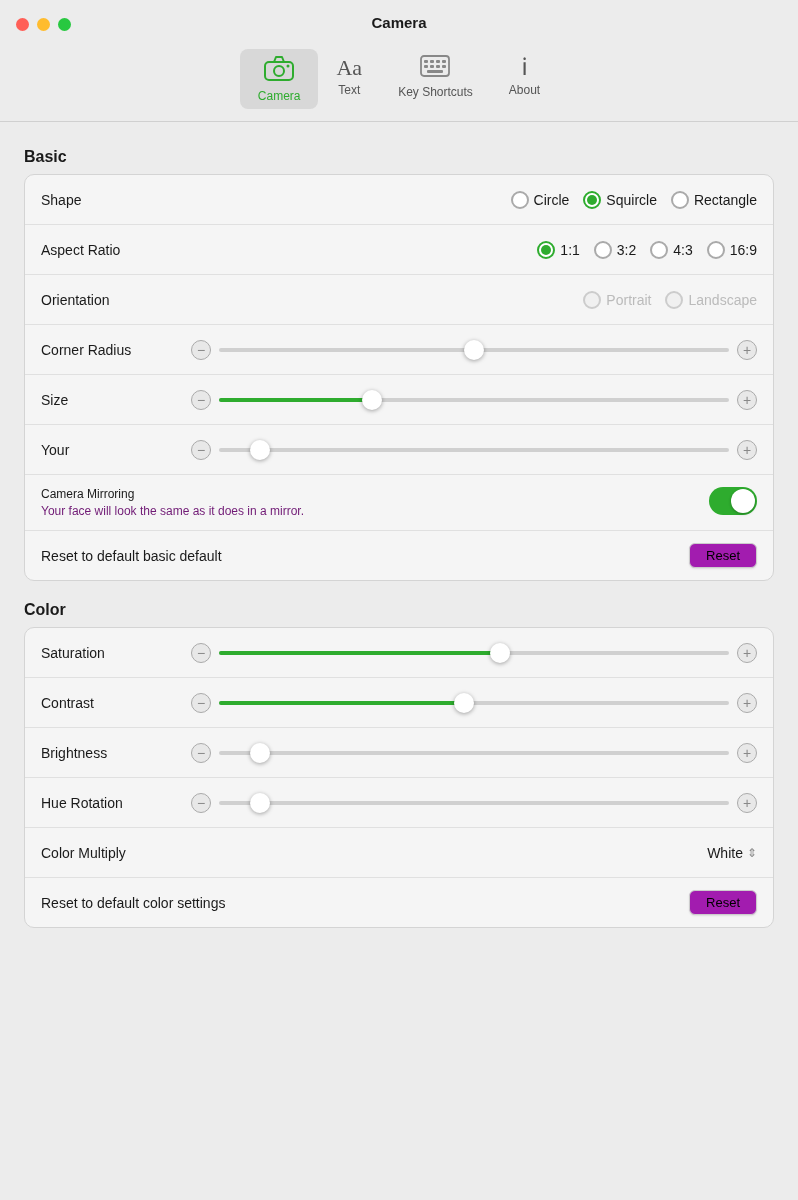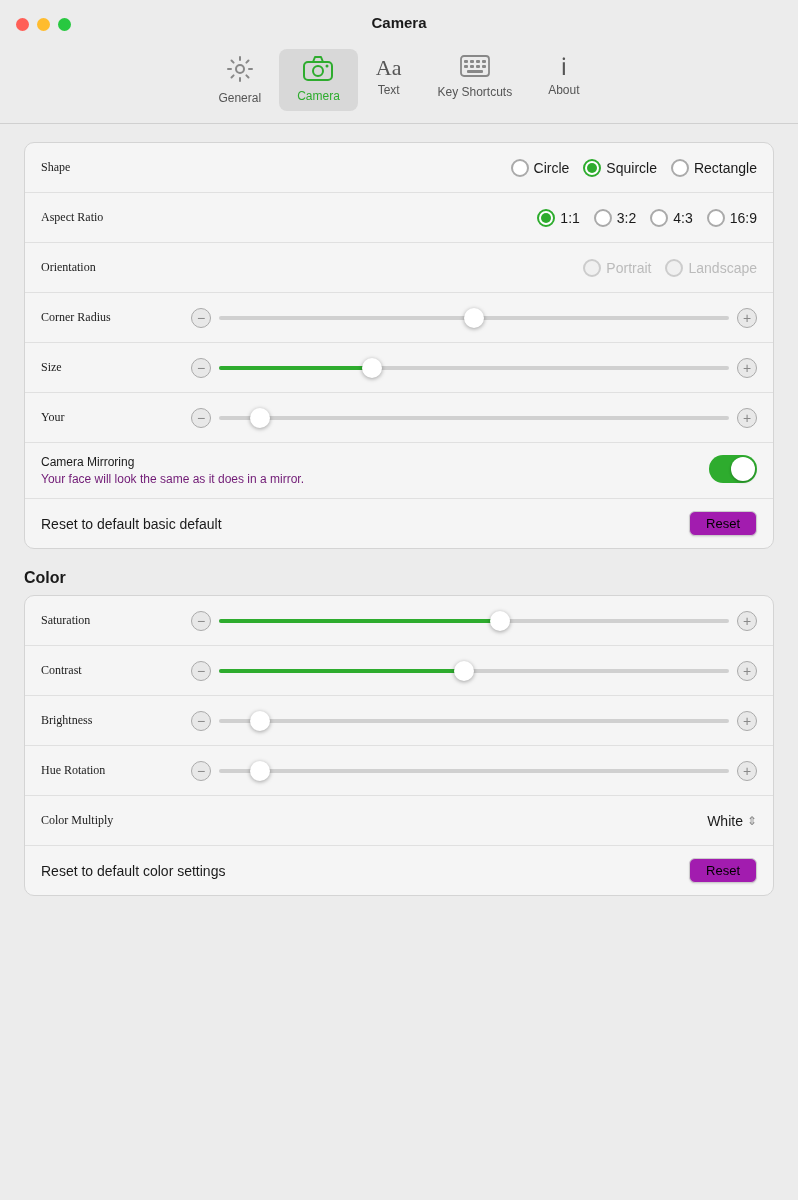--- a/index.html
+++ b/index.html
@@ -100,23 +100,22 @@
     .row {
       display: flex;
       align-items: center;
       padding: 12px 16px;
       border-bottom: 1px solid #e0e0e0;
       min-height: 50px;
     }
     .row:last-child { border-bottom: none; }
 
     .row-label {
-      font-size: 12px;
+      font-size: 14px;
       min-width: 150px;
-      font-family: Liberation Serif, serif;
     }
     .row-controls {
       display: flex;
       align-items: flex-start;
       flex: 1;
       justify-content: flex-end;
       gap: 10px;
     }
 
     
@@ -268,29 +267,20 @@
   <div class="window-controls">
     <button class="window-btn close"></button>
     <button class="window-btn minimize"></button>
     <button class="window-btn maximize"></button>
   </div>
   <div class="window-title">Camera</div>
 </div>
 
 <div class="toolbar">
 
-  <div class="tab-item">
-    <div class="tab-icon">
-      <svg width="28" height="28" viewBox="0 0 28 28" fill="none">
-        <circle cx="14" cy="14" r="4" stroke="#888" stroke-width="2" fill="none"></circle>
-        <path d="M14 2v3M14 23v3M2 14h3M23 14h3M5.5 5.5l2.1 2.1M20.4 20.4l2.1 2.1M5.5 22.5l2.1-2.1M20.4 7.6l2.1-2.1" stroke="#888" stroke-width="2" stroke-linecap="round"></path>
-      </svg>
-    </div>
-    <span class="tab-label">General</span>
-  </div>
 
   <div class="tab-item active">
     <div class="tab-icon">
       <svg width="30" height="26" viewBox="0 0 30 26" fill="none">
         <rect x="1" y="7" width="28" height="18" rx="4" stroke="#2eac2e" stroke-width="2" fill="none"></rect>
         <circle cx="15" cy="16" r="5" stroke="#2eac2e" stroke-width="2" fill="none"></circle>
         <path d="M10 7l2-5h6l2 5" stroke="#2eac2e" stroke-width="2" stroke-linejoin="round" fill="none"></path>
         <circle cx="24" cy="11" r="1.5" fill="#2eac2e"></circle>
       </svg>
     </div>
@@ -321,20 +311,21 @@
   </div>
 
   <div class="tab-item">
     <div class="tab-icon" style="font-size:24px;color:#555;">ℹ</div>
     <span class="tab-label">About</span>
   </div>
 </div>
 
 <div class="content">
 
+  <div class="section-header">Basic</div>
 
   <div class="card">
 
     <div class="row">
       <div class="row-label">Shape</div>
       <div class="row-controls radio-group">
         <div class="radio-option">
           <div class="radio-circle"></div>
           <span class="radio-label">Circle</span>
         </div>

